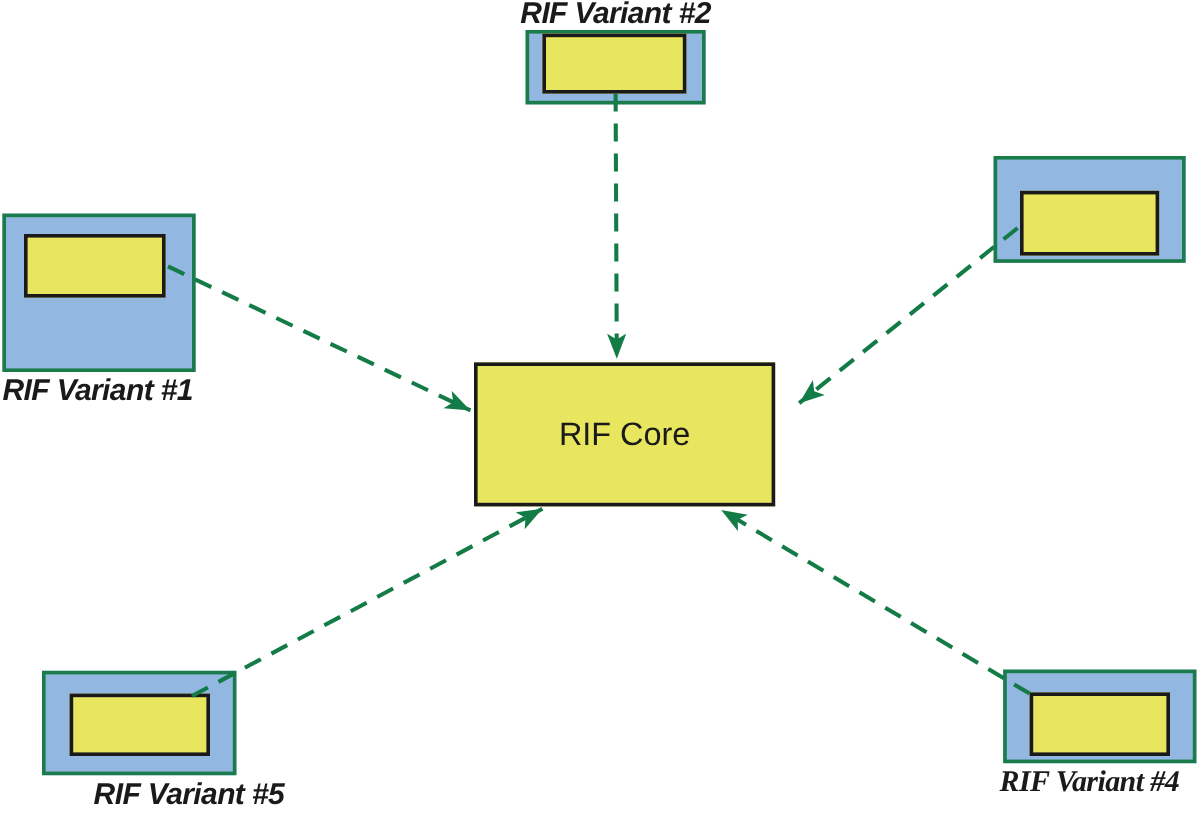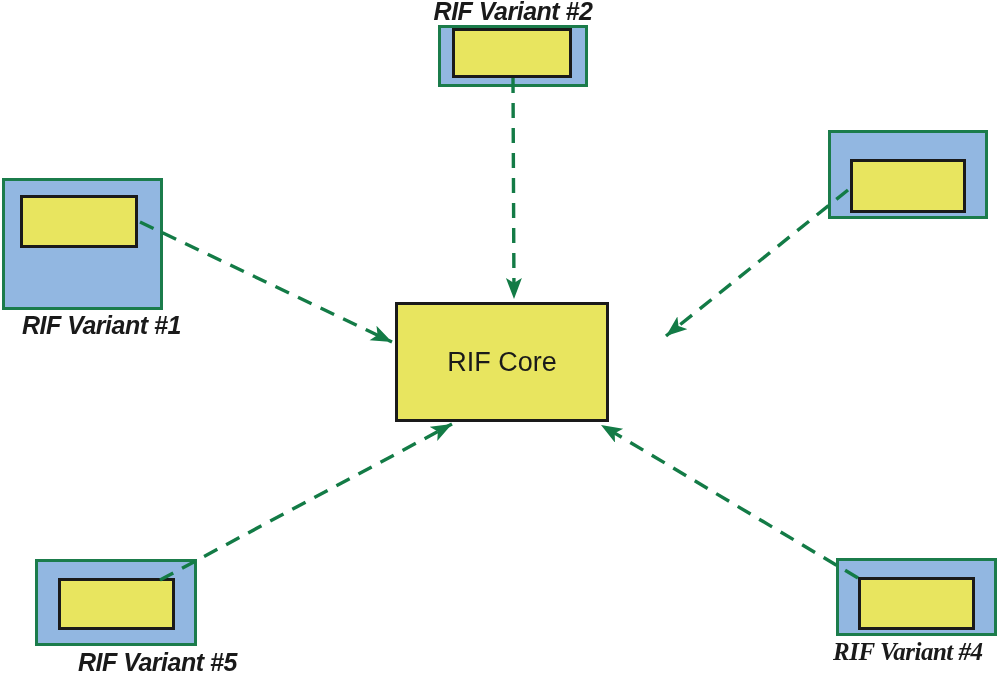--- a/index.html
+++ b/index.html
@@ -58,31 +58,31 @@
     font-family: "Liberation Sans", sans-serif;
     font-style: italic;
     font-weight: bold;
     font-size: 25px;
     line-height: 26px;
     letter-spacing: -0.5px;
     color: var(--text, #1a1a1a);
     white-space: nowrap;
     z-index: 2;
   }
-  .l1 { left: 2px;   top: 312px; margin-left: 20px; }
+  .l1 { left: 2px;   top: 312px; }
   .l2 { left: 513px; top: -2px; transform: translateX(-50%); }
   .l3 { left: 832px; top: 224px; }
   .l4 { left: 833px; top: 639px; font-family: Liberation Serif, serif; }
   .l5 { left: 38px;  top: 649px; margin-left: 40px; }
 
   
   .core {
     position: absolute;
     left: 395px; top: 302px;
-    width: 214px; height: 120px;
+    width: 251px; height: 120px;
     background: var(--core-fill, #e8e55f);
     border: 3px solid var(--core-border, #1a1a1a);
     display: flex;
     flex-direction: column;
     align-items: center;
     justify-content: center;
     text-align: center;
     z-index: 1;
   }
   .core-line {

